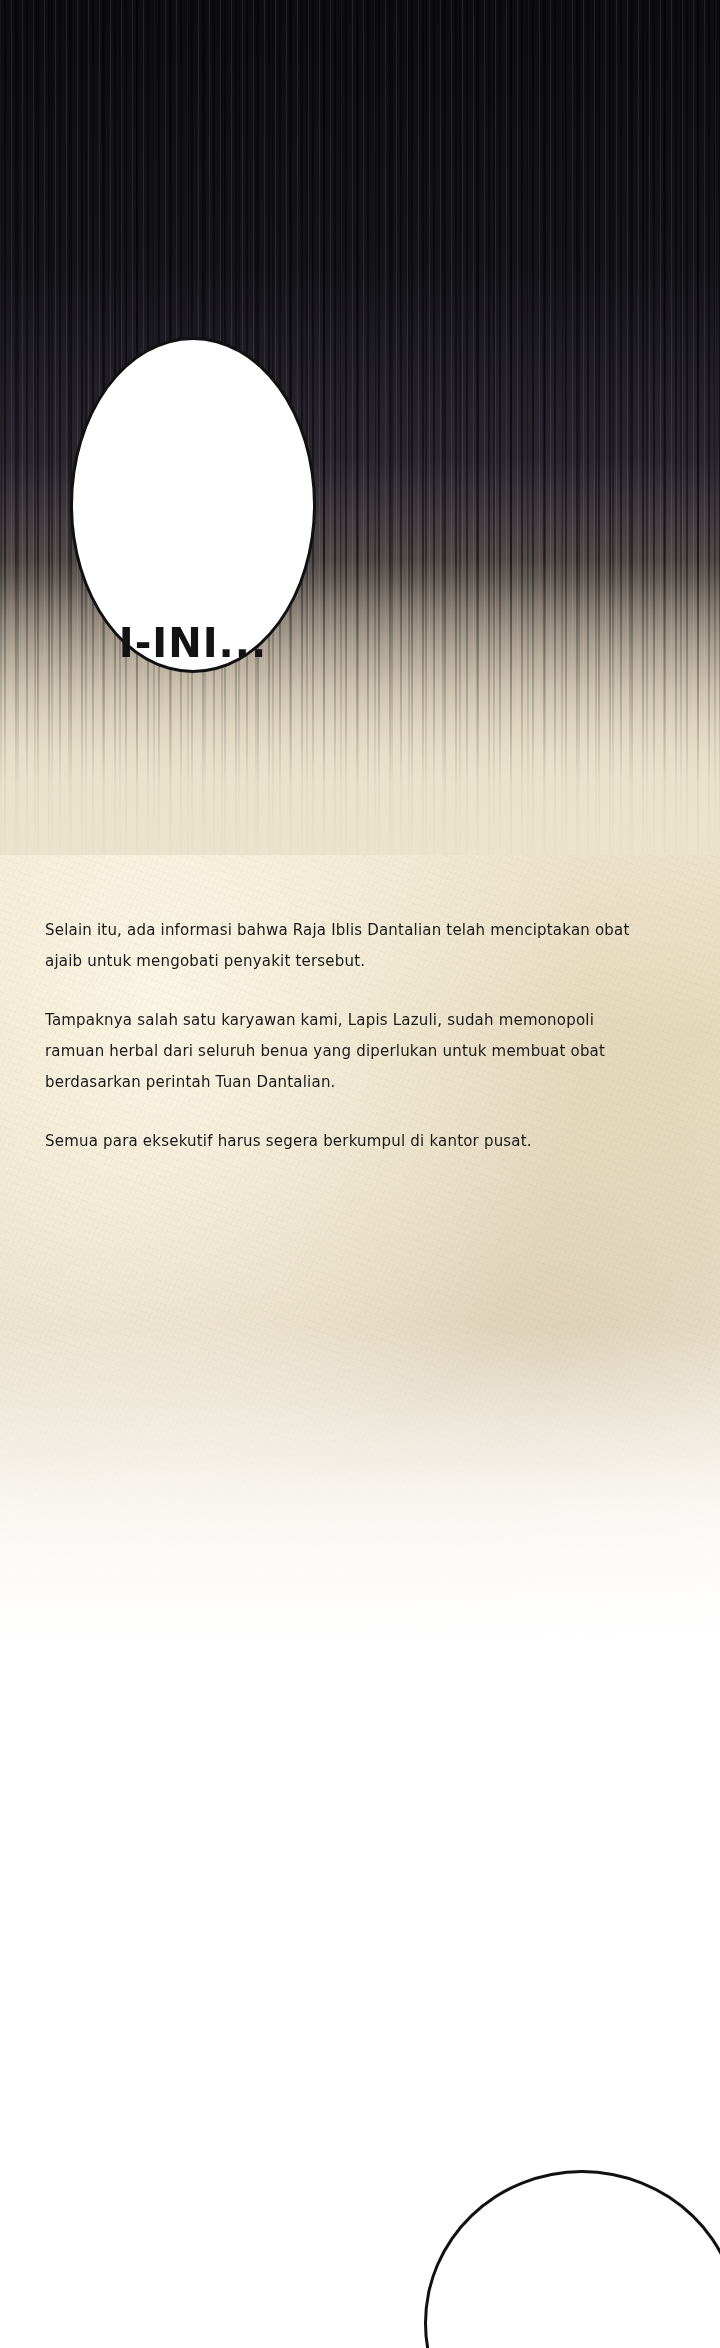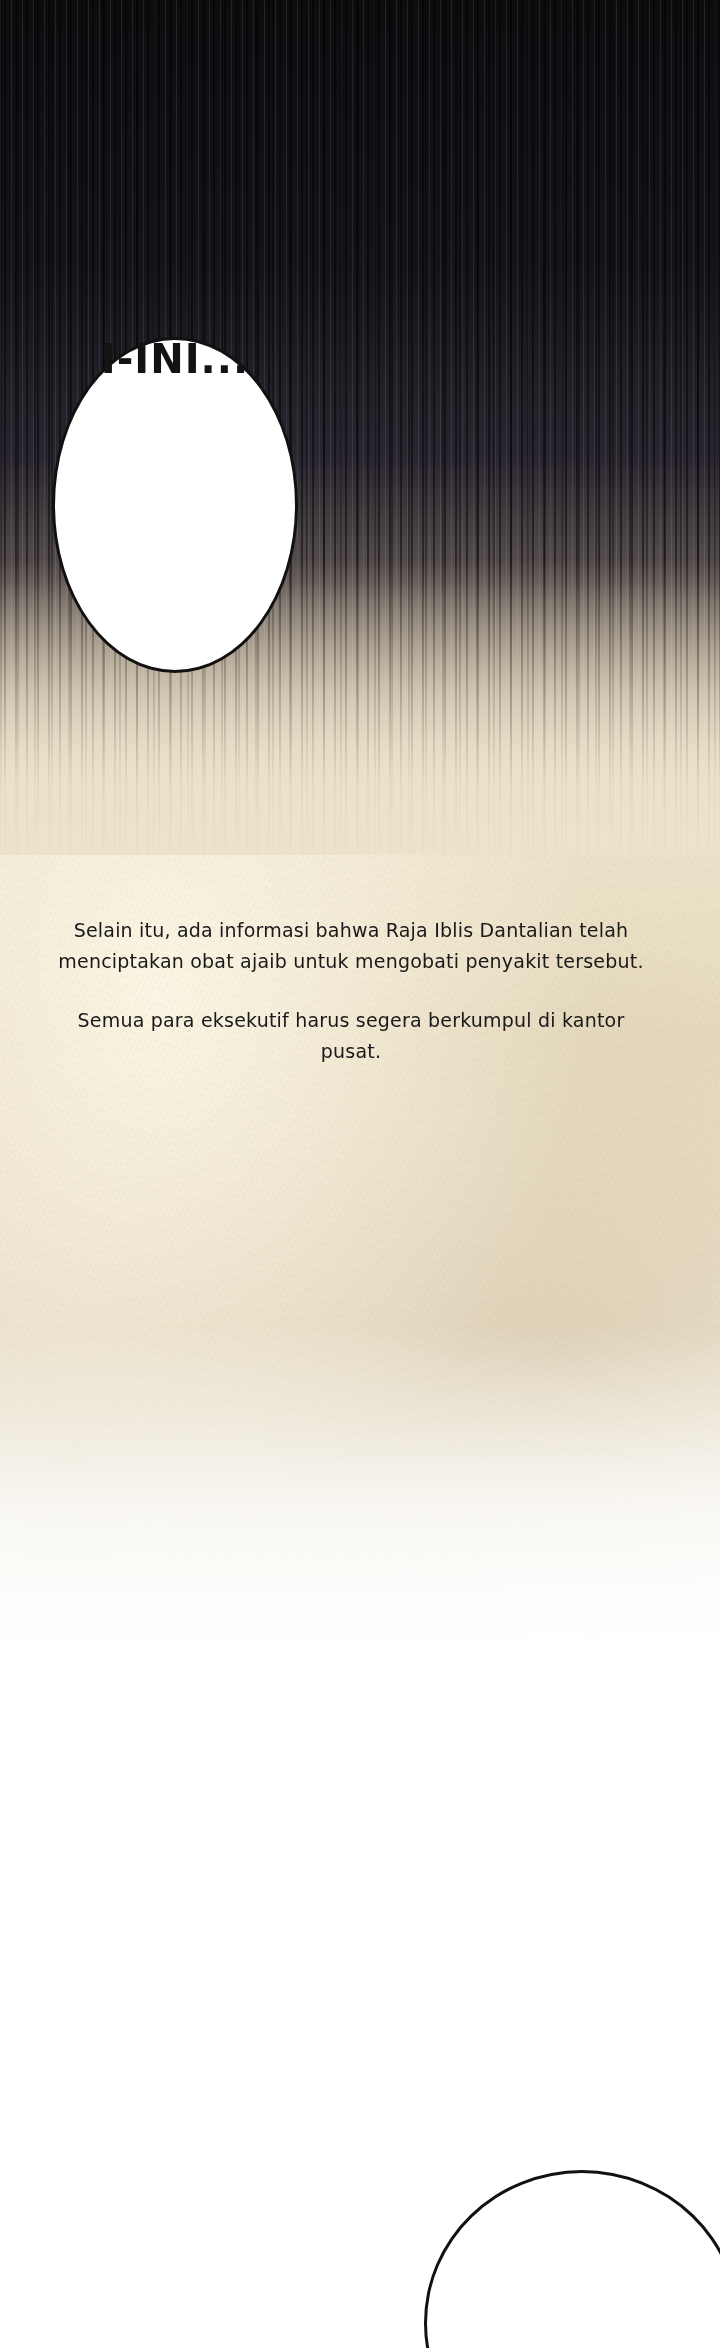--- a/index.html
+++ b/index.html
@@ -79,30 +79,30 @@
     background: linear-gradient(to bottom,
       rgba(236,227,205,0) 0%,
       rgba(236,227,205,0.45) 35%,
       rgba(236,227,205,0.92) 70%,
       rgba(236,227,205,1) 100%);
   }
 
   
   .balloon {
     position: absolute;
-    left: 52px;
+    left: 70px;
     top: 337px;
     width: 240px;
     height: 330px;
     background: #ffffff;
     border: 3px solid #111111;
     border-radius: 50% / 50%;
     box-shadow: 0 0 0 0 rgba(0,0,0,0);
     display: flex;
-    align-items: flex-start;
+    align-items: flex-end;
     justify-content: center;
   }
   .balloon-text {
     font-family: "DejaVu Sans", sans-serif;
     font-weight: 700;
     font-size: 40px;
     letter-spacing: 1px;
     color: #131313;
     white-space: nowrap;
     transform: translateY(-4px);
@@ -144,26 +144,25 @@
   }
 
   .note-text {
     position: absolute;
     left: 45px;
     top: 915px;
     width: 612px;
   }
   .note-para {
     font-family: "DejaVu Sans", sans-serif;
-    font-size: 19px;
+    font-size: 15px;
     line-height: 31px;
     color: #19181a;
     margin: 0 0 28px 0;
     letter-spacing: 0.2px;
-    text-align: center;
   }
   .note-para:last-child { margin-bottom: 0; }
 
   
   .panel-bottom {
     position: absolute;
     left: 0;
     top: 1655px;
     width: 720px;
     height: 693px;
@@ -196,20 +195,21 @@
     <div class="balloon-text">I-INI...</div>
   </div>
 
   <div class="panel-paper">
     <div class="paper-grain"></div>
     <div class="paper-fade"></div>
   </div>
 
   <div class="note-text">
     <p class="note-para">Selain itu, ada informasi bahwa Raja Iblis Dantalian telah menciptakan obat ajaib untuk mengobati penyakit tersebut.</p>
+    <p class="note-para">Tampaknya salah satu karyawan kami, Lapis Lazuli, sudah memonopoli ramuan herbal dari seluruh benua yang diperlukan untuk membuat obat berdasarkan perintah Tuan Dantalian.</p>
     <p class="note-para">Semua para eksekutif harus segera berkumpul di kantor pusat.</p>
   </div>
 
   <div class="panel-bottom">
     <div class="balloon-bottom"></div>
   </div>
 
 </div>
 
 </body></html>

